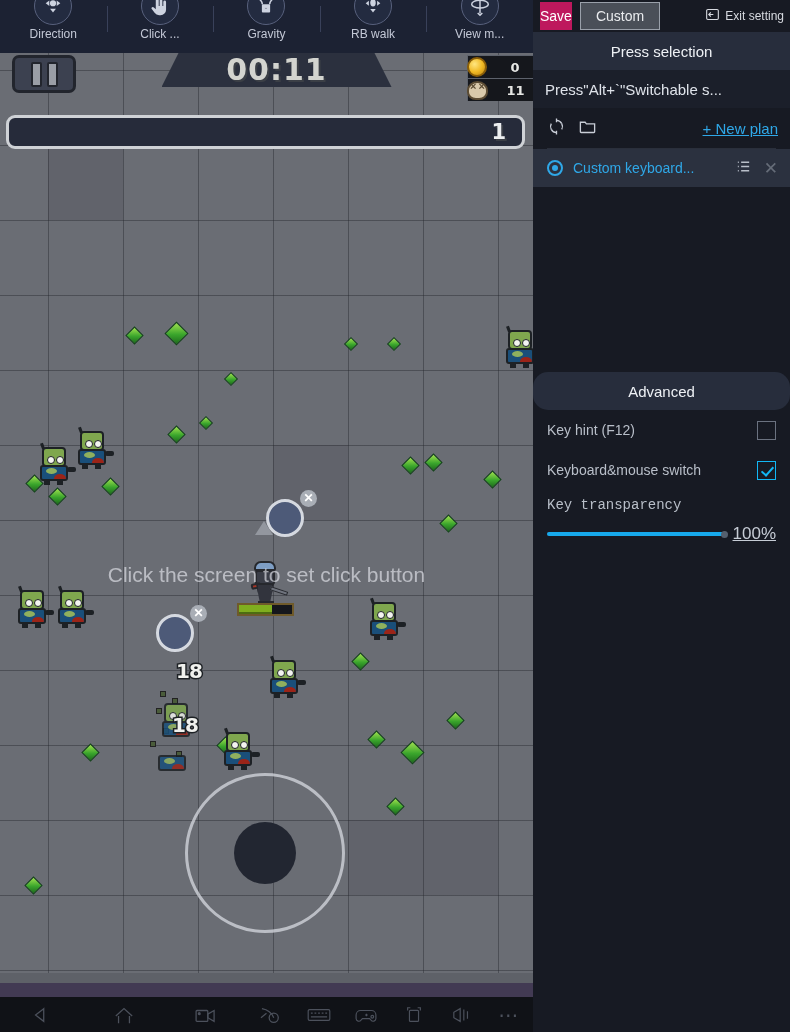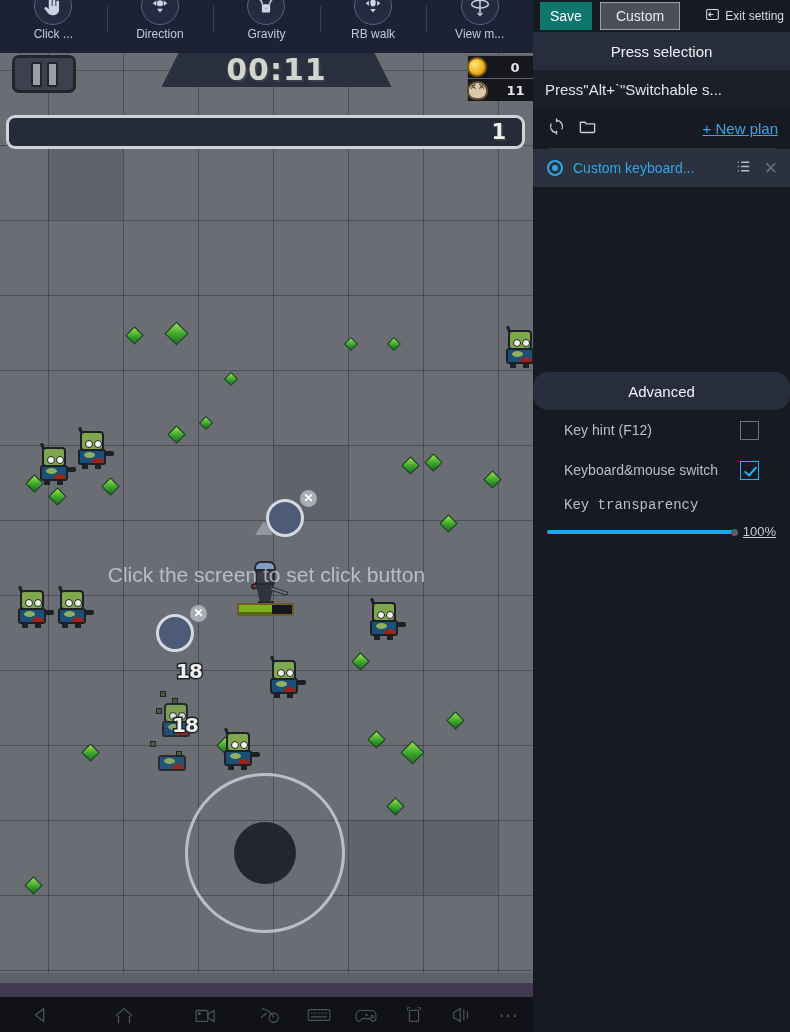--- a/index.html
+++ b/index.html
@@ -270,22 +270,22 @@
     background: #423a53;
   }
 
   
   .side { position: absolute; left: 533px; top: 0; width: 257px; height: 1032px; background: #171a23; }
   .side-top {
     height: 32px; background: #171a23;
     display: flex; align-items: center; gap: 8px; padding-left: 7px;
   }
   .btn-save {
-    background: #0f766e; color: #fff; border: none;
-    height: 28px; padding: 0 10px; font-size: 14px; cursor: pointer;
+    background: #be185d; color: #fff; border: none;
+    height: 28px; padding: 0 0; font-size: 14px; cursor: pointer;
     font-family: "Liberation Sans", sans-serif;
   }
   .btn-clear {
     background: #4a4f58; color: #e9ebee; border: 1px solid #9aa0aa;
     height: 28px; padding: 0 15px; font-size: 14px; cursor: pointer;
     font-family: "Liberation Sans", sans-serif;
   }
   .exit-setting {
     margin-left: auto; margin-right: 6px;
     display: flex; align-items: center; gap: 5px;
@@ -331,21 +331,21 @@
   .plan-row .ic2 { color: #b9bfc9; margin-left: 8px; cursor: pointer; }
   .plan-row .ic3 { color: #656c78; margin-left: 12px; font-size: 17px; cursor: pointer; }
   .plan-body { height: 185px; background: #171a23; }
 
   .adv-head {
     height: 38px; background: #272d3c; color: #eef1f5;
     display: flex; align-items: center; justify-content: center; font-size: 15px; border-radius: 15px;
   }
   .adv-row {
     height: 40px; display: flex; align-items: center;
-    padding: 0 31px; color: #b9bfc9; font-size: 14px;
+    padding: 0 14px; color: #b9bfc9; font-size: 14px;
   }
   .adv-row .lbl { flex: 1; }
   .cbx {
     width: 19px; height: 19px; border: 1px solid #6b7280; background: #171a23;
     flex: 0 0 auto; cursor: pointer;
   }
   .cbx.on {
     border-color: #12b7f5; position: relative;
   }
   .cbx.on::after {
@@ -356,59 +356,59 @@
   .slider-row { padding: 4px 14px 0 14px; display: flex; align-items: center; gap: 8px; }
   .track {
     flex: 1; height: 4px; background: #2b3140; border-radius: 2px; position: relative;
     cursor: pointer;
   }
   .track i { display:block; height: 100%; background: #17a9ec; border-radius: 2px; }
   .track .dot {
     position: absolute; right: -3px; top: -1px; width: 7px; height: 7px;
     border-radius: 50%; background: #55606f;
   }
-  .pct { color: #c6ccd5; font-size: 13px; text-decoration: underline; }
+  .pct { color: #c6ccd5; font-size: 17px; text-decoration: underline; }
 
   
   .botnav {
     position: absolute; left: 0; top: 997px; width: 533px; height: 35px;
     background: #101217; display: flex; align-items: center;
     color: #4c515c;
   }
   .botnav .nitem {
     display: flex; align-items: center; justify-content: center;
     cursor: pointer; height: 35px;
   }
 </style>
 </head>
 <body>
 
 <div id="root">
 
   <div class="toolbar">
-
-    <div class="tool">
-      <div class="circ">
-        <svg width="22" height="22" viewBox="0 0 24 24" fill="#cdd3e0">
-          <path d="M9 3a1.6 1.6 0 0 1 1.6 1.6V12h1V6.2a1.5 1.5 0 0 1 3 0V12h1V7.5a1.5 1.5 0 0 1 3 0V16a6 6 0 0 1-6 6h-1.5a6 6 0 0 1-5-2.7L3 15.4a1.5 1.5 0 0 1 2.3-1.9l2.1 2V4.6A1.6 1.6 0 0 1 9 3z"></path>
-        </svg>
-      </div>
-      <div class="tlabel">Click ...</div>
-    </div>
 
     <div class="tool">
       <div class="circ">
         <svg width="24" height="22" viewBox="0 0 26 24" fill="#cdd3e0">
           <circle cx="13" cy="9" r="3.4"></circle>
           <path d="M5 9l4-3v6z"></path>
             <path d="M21 9l-4-3v6z"></path>
             <path d="M13 19l-3.2-4h6.4z"></path>
         </svg>
       </div>
       <div class="tlabel">Direction</div>
+    </div>
+
+    <div class="tool">
+      <div class="circ">
+        <svg width="22" height="22" viewBox="0 0 24 24" fill="#cdd3e0">
+          <path d="M9 3a1.6 1.6 0 0 1 1.6 1.6V12h1V6.2a1.5 1.5 0 0 1 3 0V12h1V7.5a1.5 1.5 0 0 1 3 0V16a6 6 0 0 1-6 6h-1.5a6 6 0 0 1-5-2.7L3 15.4a1.5 1.5 0 0 1 2.3-1.9l2.1 2V4.6A1.6 1.6 0 0 1 9 3z"></path>
+        </svg>
+      </div>
+      <div class="tlabel">Click ...</div>
     </div>
 
     <div class="tool">
       <div class="circ">
         <svg width="22" height="22" viewBox="0 0 24 24" fill="none" stroke="#cdd3e0" stroke-width="1.7">
           <rect x="7.5" y="10" width="9" height="9" rx="1" fill="#cdd3e0" stroke="none"></rect>
           <circle cx="12" cy="14.5" r="1.4" fill="#2b3245"></circle>
           <path d="M8 10C8 6 4.5 5.5 4 2.5"></path>
           <path d="M16 10c0-4 3.5-4.5 4-7.5"></path>
         </svg>

